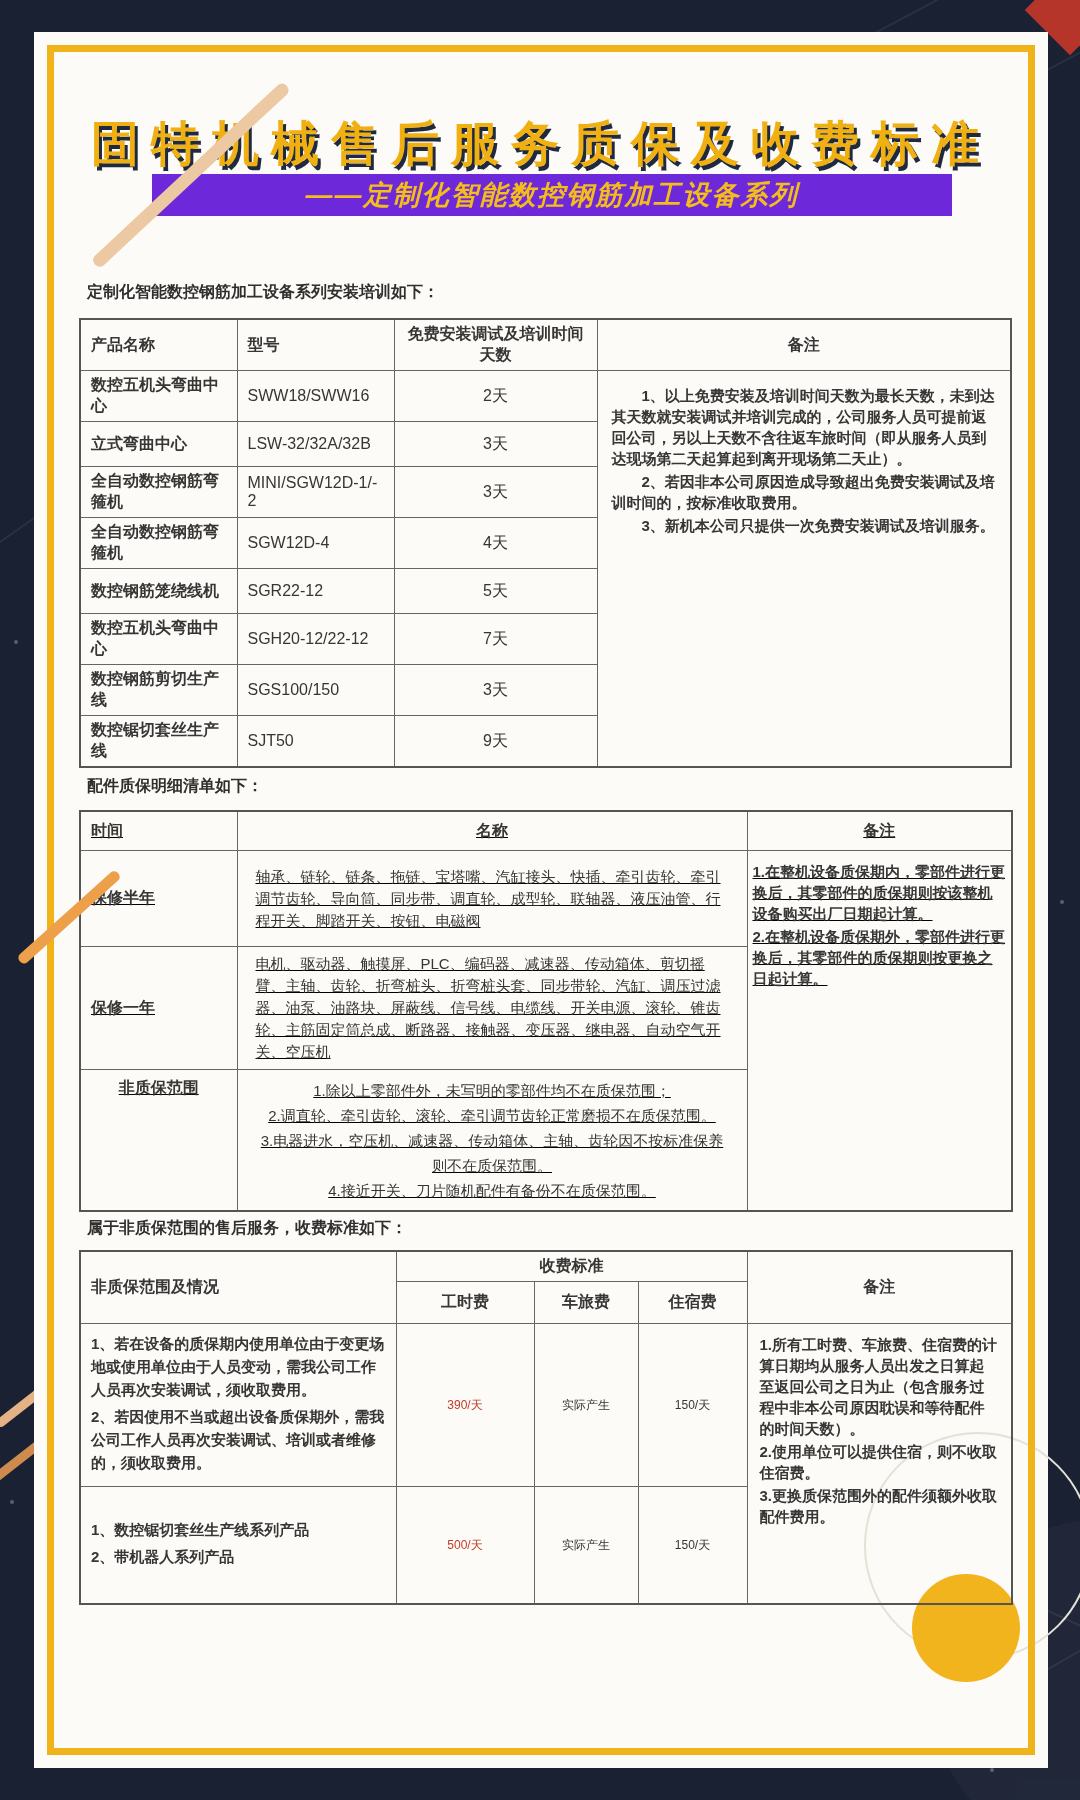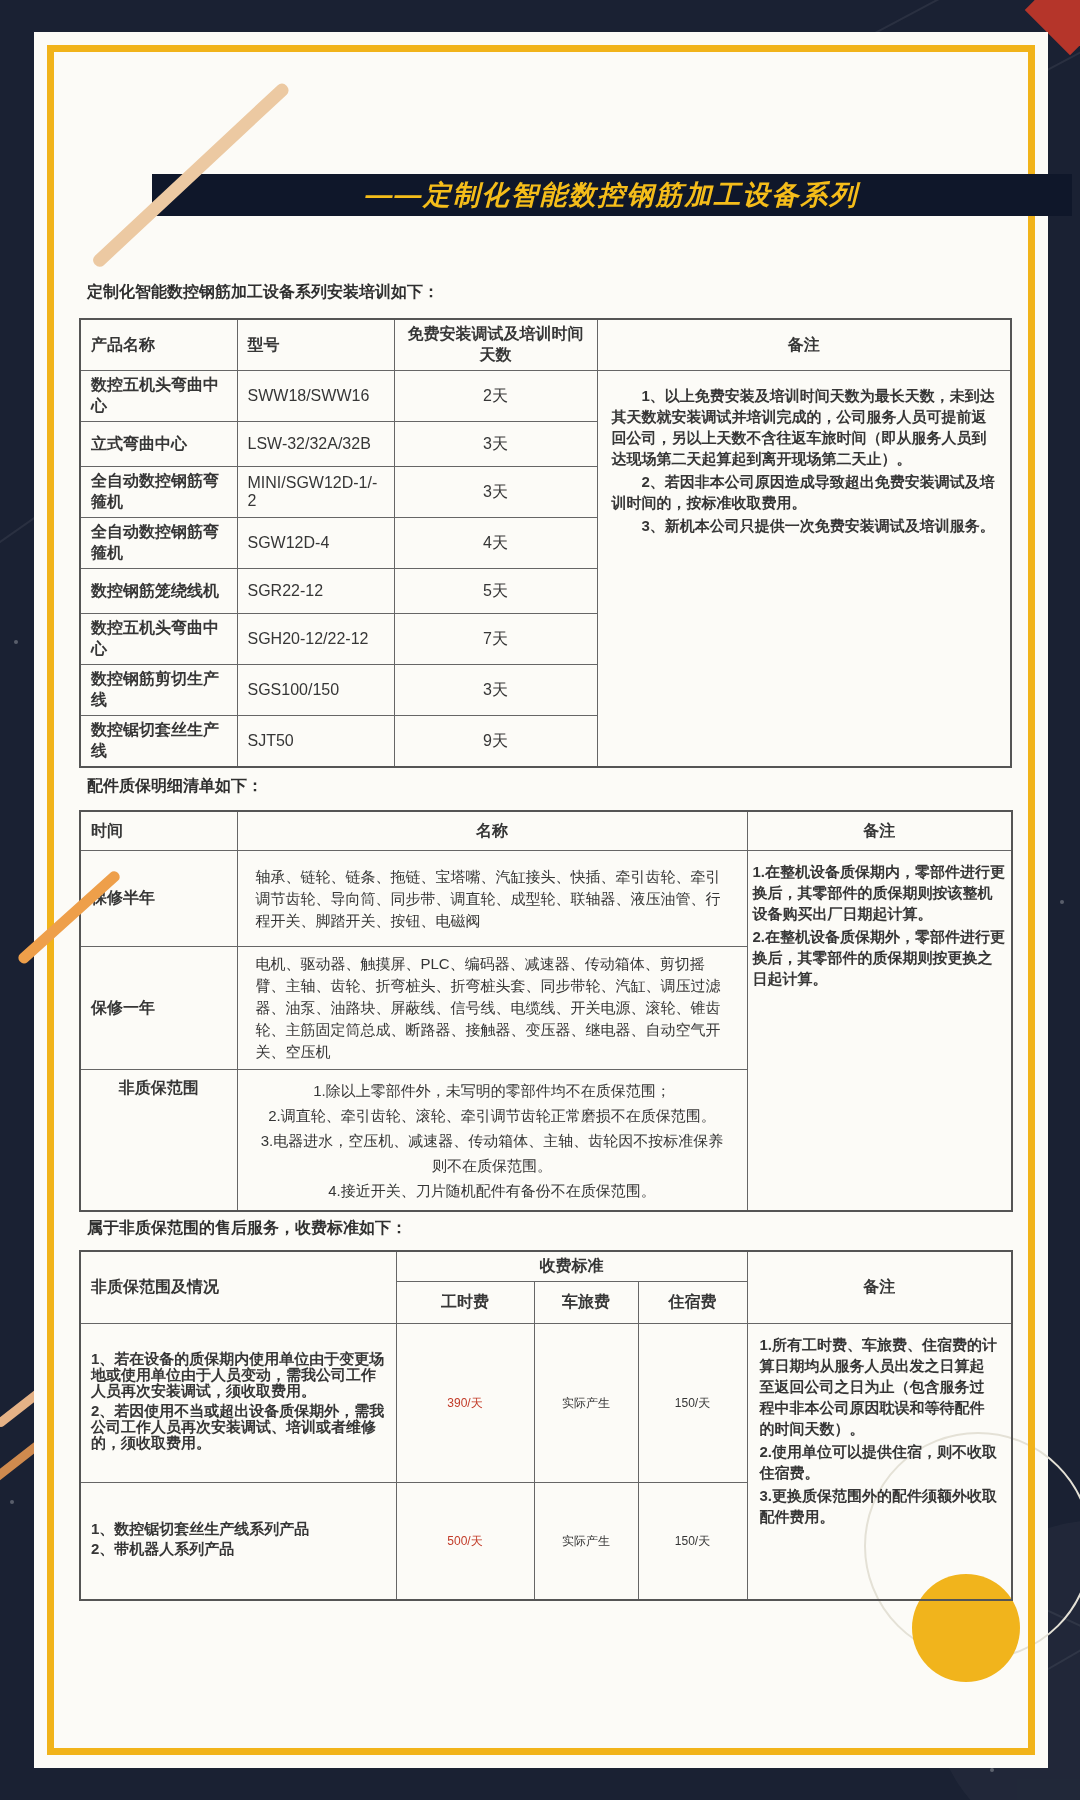--- a/index.html
+++ b/index.html
@@ -26,21 +26,21 @@
   
   .ring-decoration{position:absolute;left:830px;top:1400px;width:224px;height:224px;border-radius:50%;
     border:2px solid #e4e1d6;z-index:0;}
   .gold-circle{position:absolute;left:878px;top:1542px;width:108px;height:108px;border-radius:50%;
     background:#f1b41c;z-index:0;}
 
   
   .title{position:absolute;top:80px;left:0;width:100%;text-align:center;
     font-size:48px;font-weight:900;letter-spacing:12px;color:#f0b011;
     text-shadow:3px 4px 0 #1f2a40;white-space:nowrap;z-index:2;}
-  .subtitle-bar{position:absolute;top:142px;left:118px;width:920px;height:42px;background:#0f172a;
+  .subtitle-bar{position:absolute;top:142px;left:118px;width:800px;height:42px;background:#6d28d9;
     display:flex;align-items:center;justify-content:center;z-index:1;}
   .subtitle{color:#f5bd1a;font-size:27px;font-weight:bold;font-style:italic;letter-spacing:2px;}
 
   .section-heading{position:absolute;left:53px;font-size:16px;font-weight:bold;color:#2f2f2f;z-index:1;}
   #s1-heading{top:250px;}
   #s2-heading{top:744px;}
   #s3-heading{top:1186px;}
 
   table{border-collapse:collapse;table-layout:fixed;position:absolute;background:transparent;z-index:1;
     border:2px solid #555;}
@@ -51,36 +51,36 @@
   
   .t1{left:45px;top:286px;width:931px;}
   .t1 th{height:32px;}
   .t1 td{height:36px;font-size:16px;}
   .t1 .prod{font-weight:bold;}
   .t1 .remark-cell{vertical-align:top;padding:14px 14px;}
   .remark-cell p{margin:0 0 2px 0;font-size:15px;font-weight:bold;line-height:21px;}
   .t1 .remark-cell p{text-indent:2em;}
 
   
-  .t2{left:45px;top:778px;width:932px;}
+  .t2{left:45px;top:778px;width:932px;text-decoration:underline;}
   .t2 th{height:30px;}
   .t2 .period{font-weight:bold;font-size:16px;}
   .t2 .items{font-size:15px;line-height:22px;padding:6px 18px;}
   .t2 .row-half td{height:83px;}
   .t2 .row-one td{height:75px;}
   .t2 .row-nw td{height:126px;vertical-align:top;padding-top:8px;text-align:center;}
   .nw-item{font-size:15px;line-height:25px;}
   .t2 .remark-cell{vertical-align:top;padding:10px 5px;}
 
   
   .t3{left:45px;top:1218px;width:932px;}
   .t3 .h1{height:30px;}
   .t3 .h2{height:42px;}
   .t3 .situation{vertical-align:middle;padding:8px 10px;}
-  .t3 .situation p{margin:0 0 4px 0;font-size:15px;font-weight:bold;line-height:16px;}
+  .t3 .situation p{margin:0 0 4px 0;font-size:15px;font-weight:bold;line-height:23px;}
   .t3 .row1 td{height:142px;}
   .t3 .row2 td{height:100px;}
   .t3 .fee{font-size:12px;text-align:center;}
   .t3 .fee-red{color:#c23b28;}
   .t3 .remark-cell{vertical-align:top;padding:10px 12px;}
 </style>
 </head>
 <body>
 
 <div class="page">
@@ -105,20 +105,21 @@
   <div class="peach-line" style="left:-18px;top:1456px;width:72px;background:#cf8a4e;transform:rotate(-38deg);"></div>
 
   <div class="card">
     <div class="ring-decoration"></div>
     <div class="gold-circle"></div>
     <div class="gold-frame"></div>
 
     <div class="subtitle-bar">
       <span class="subtitle">——定制化智能数控钢筋加工设备系列</span>
     </div>
+    <div class="title">固特机械售后服务质保及收费标准</div>
 
     <div id="s1-heading" class="section-heading">定制化智能数控钢筋加工设备系列安装培训如下：</div>
     <table class="t1">
       <colgroup>
           <col style="width:157px">
           <col style="width:157px">
           <col style="width:203px">
           <col style="width:414px">
         </colgroup>
       <thead>

